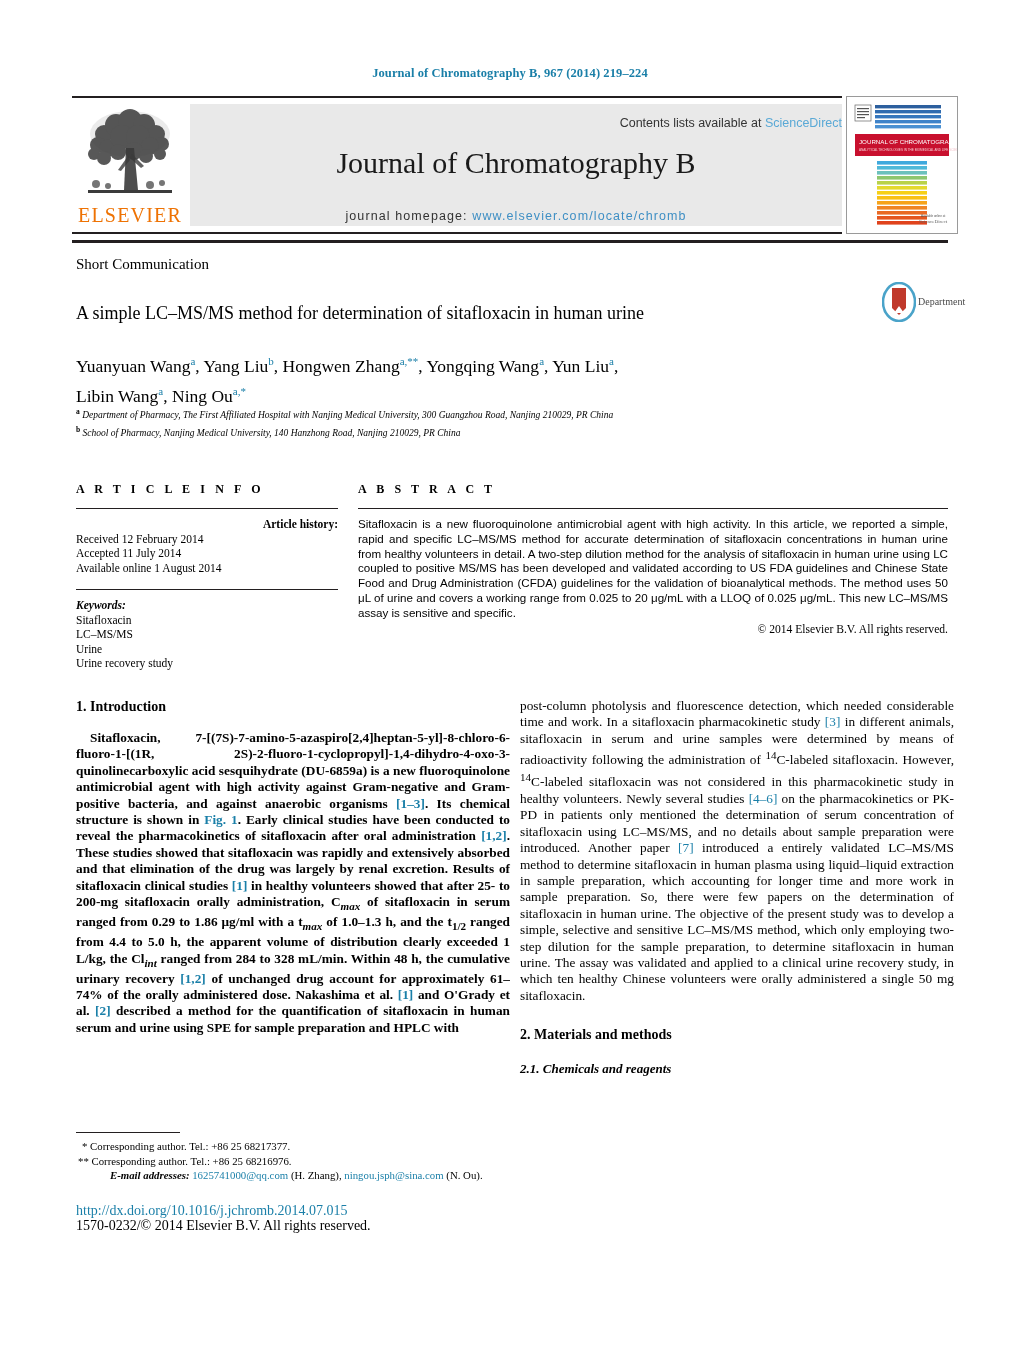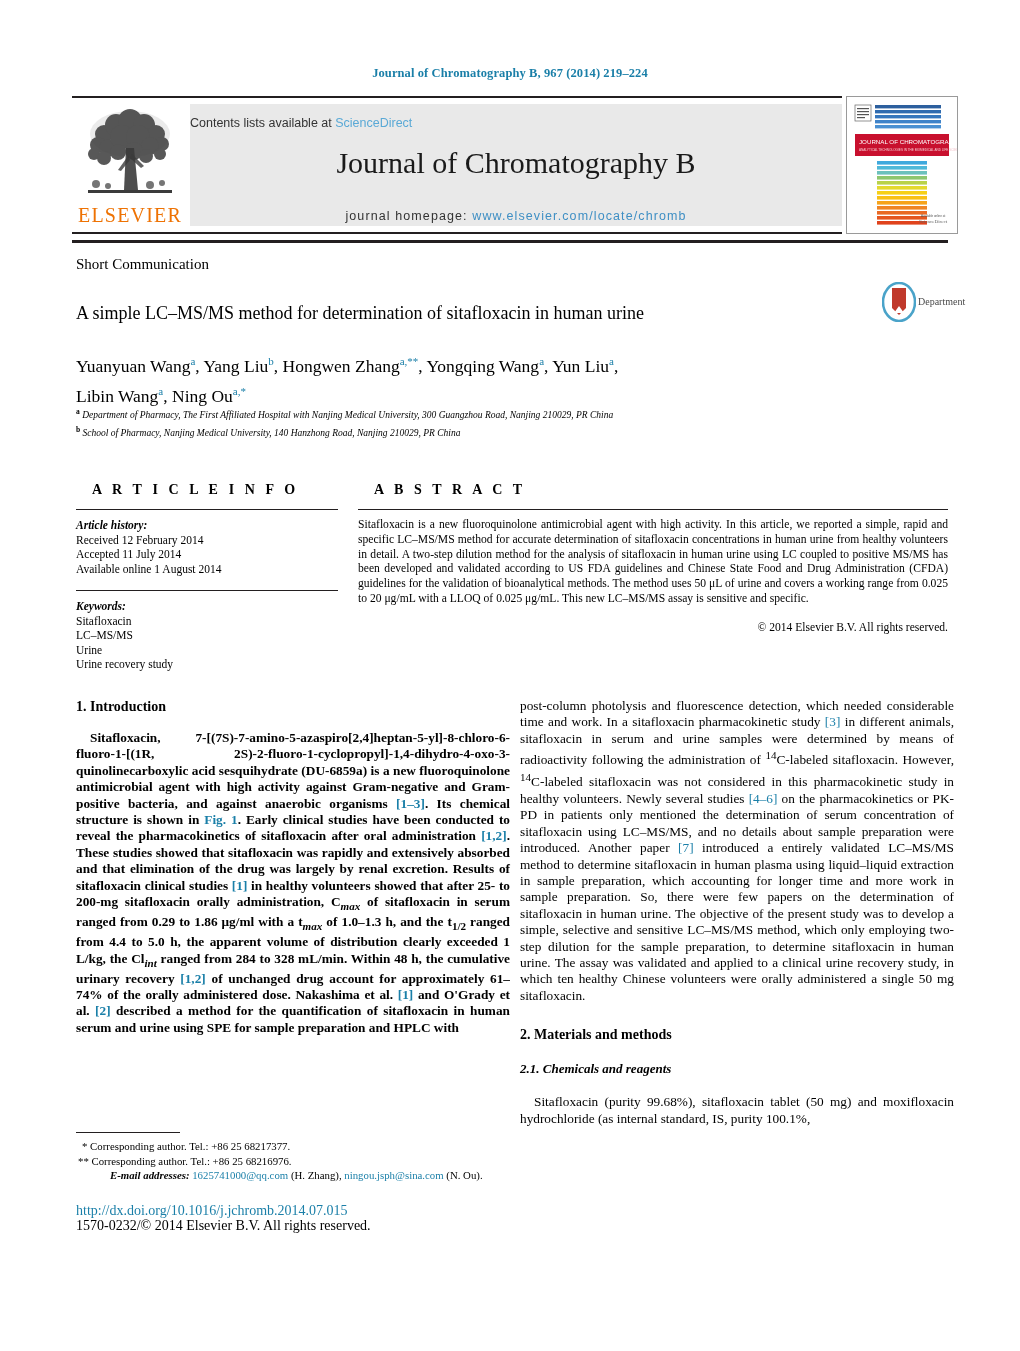--- a/index.html
+++ b/index.html
@@ -81,21 +81,21 @@
     position: absolute;
     left: 118px; top: 8px;
     width: 652px;
     height: 122px;
     background: #e9e9e9;
   }
   .contents-line {
     position: absolute;
     left: 0; top: 12px;
     width: 652px;
-    text-align: left;
+    text-align: right;
     font-family: "Liberation Sans", sans-serif;
     font-size: 12.5px;
     color: #333;
   }
   .contents-line .sd {
     color: #5aa9d6;
   }
   .journal-title {
     position: absolute;
     left: 0; top: 42px;
@@ -200,59 +200,58 @@
     width: 262px;
   }
   .abstract-col {
     position: absolute;
     left: 358px; top: 482px;
     width: 590px;
   }
   .sec-label {
     font-family: "Liberation Serif", serif;
     font-weight: bold;
-    font-size: 14px;
+    font-size: 12px;
     letter-spacing: 3.6px;
     color: #000;
-    margin-left: 16px;
   }
   .hairline {
     height: 1px;
     background: #231f20;
     margin-top: 11px;
   }
   .hist-block {
     margin-top: 8px;
     font-family: "Liberation Serif", serif;
     font-size: 11.5px;
     line-height: 14.5px;
   }
-  .hist-block .lab { font-style: italic; font-weight: bold; }
+  .hist-block .lab { font-weight: bold; text-align: right; }
   .kw-rule {
     height: 1px;
     background: #231f20;
     margin-top: 14px;
   }
   .kw-block {
     margin-top: 8px;
     font-family: "Liberation Serif", serif;
     font-size: 11.5px;
     line-height: 14.5px;
   }
   .kw-block .lab { font-style: italic; font-weight: bold; }
   .abstract-body {
     margin-top: 8px;
-    font-family: Liberation Serif, serif;
+    font-family: Liberation Sans, sans-serif;
     font-size: 11.6px;
     line-height: 14.8px;
     text-align: justify;
     color: #000;
   }
   .copyright {
-    margin-top: 14px;
+    margin-top: 2px;
     text-align: right;
     font-family: "Liberation Serif", serif;
     font-size: 11.6px;
   }
 
   
   .col {
     position: absolute;
     width: 434px;
     font-family: "Liberation Serif", serif;
@@ -486,21 +485,20 @@
 
   <div class="col col-left">
     <h2 class="sec">1.  Introduction</h2>
     <p class="para gap-before"><span>Sitafloxacin, 7-[(7S)-7-amino-5-azaspiro[2,4]heptan-5-yl]-8-chloro-6-fluoro-1-[(1R,  2S)-2-fluoro-1-cyclopropyl]-1,4-dihydro-4-oxo-3-quinolinecarboxylic acid sesquihydrate (DU-6859a) is a new fluoroquinolone antimicrobial agent with high activity against Gram-negative and Gram-positive bacteria, and against anaerobic organisms </span><span class="ref">[1–3]</span><span>. Its chemical structure is shown in </span><span class="ref">Fig. 1</span><span>. Early clinical studies have been conducted to reveal the pharmacokinetics of sitafloxacin after oral administration </span><span class="ref">[1,2]</span><span>. These studies showed that sitafloxacin was rapidly and extensively absorbed and that elimination of the drug was largely by renal excretion. Results of sitafloxacin clinical studies </span><span class="ref">[1]</span><span> in healthy volunteers showed that after 25- to 200-mg sitafloxacin orally administration, C</span><sub><i>max</i></sub><span> of sitafloxacin in serum ranged from 0.29 to 1.86 μg/ml with a t</span><sub><i>max</i></sub><span> of 1.0–1.3 h, and the t</span><sub>1/2</sub><span> ranged from 4.4 to 5.0 h, the apparent volume of distribution clearly exceeded 1 L/kg, the Cl</span><sub><i>int</i></sub><span> ranged from 284 to 328 mL/min. Within 48 h, the cumulative urinary recovery </span><span class="ref">[1,2]</span><span> of unchanged drug account for approximately 61–74% of the orally administered dose. Nakashima et al. </span><span class="ref">[1]</span><span> and O'Grady et al. </span><span class="ref">[2]</span><span> described a method for the quantification of sitafloxacin in human serum and urine using SPE for sample preparation and HPLC with</span></p>
   </div>
 
   <div class="col col-right">
     <p class="para" style="text-indent:0"><span>post-column photolysis and fluorescence detection, which needed considerable time and work. In a sitafloxacin pharmacokinetic study </span><span class="ref">[3]</span><span> in different animals, sitafloxacin in serum and urine samples were determined by means of radioactivity following the administration of </span><sup>14</sup><span>C-labeled sitafloxacin. However, </span><sup>14</sup><span>C-labeled sitafloxacin was not considered in this pharmacokinetic study in healthy volunteers. Newly several studies </span><span class="ref">[4–6]</span><span> on the pharmacokinetics or PK-PD in patients only mentioned the determination of serum concentration of sitafloxacin using LC–MS/MS, and no details about sample preparation were introduced. Another paper </span><span class="ref">[7]</span><span> introduced a entirely validated LC–MS/MS method to determine sitafloxacin in human plasma using liquid–liquid extraction in sample preparation, which accounting for longer time and more work in sample preparation. So, there were few papers on the determination of sitafloxacin in human urine. The objective of the present study was to develop a simple, selective and sensitive LC–MS/MS method, which only employing two-step dilution for the sample preparation, to determine sitafloxacin in human urine. The assay was validated and applied to a clinical urine recovery study, in which ten healthy Chinese volunteers were orally administered a single 50 mg sitafloxacin.</span></p>
     <h2 class="sec" style="margin-top:22px">2.  Materials and methods</h2>
     <h3 class="subsec" style="margin-top:16px">2.1.  Chemicals and reagents</h3>
-    <p class="para" style="margin-top:16px">Sitafloxacin (purity 99.68%), sitafloxacin tablet (50 mg) and moxifloxacin hydrochloride (as internal standard, IS, purity 100.1%,</p>
   </div>
 
   <div class="footnote-rule"></div>
   <div class="footnotes">
     <div class="fn-indent1"><span>*</span> <span>Corresponding author. Tel.: +86 25 68217377.</span></div>
     <div class="fn-indent2"><span>**</span> <span>Corresponding author. Tel.: +86 25 68216976.</span></div>
     <div class="fn-email"><span class="ital">E-mail addresses:</span> <span class="lnk">1625741000@qq.com</span> <span>(H. Zhang)</span>, <span class="lnk">ningou.jsph@sina.com</span> <span>(N. Ou).</span></div>
   </div>
 
   <div class="doi-block">

